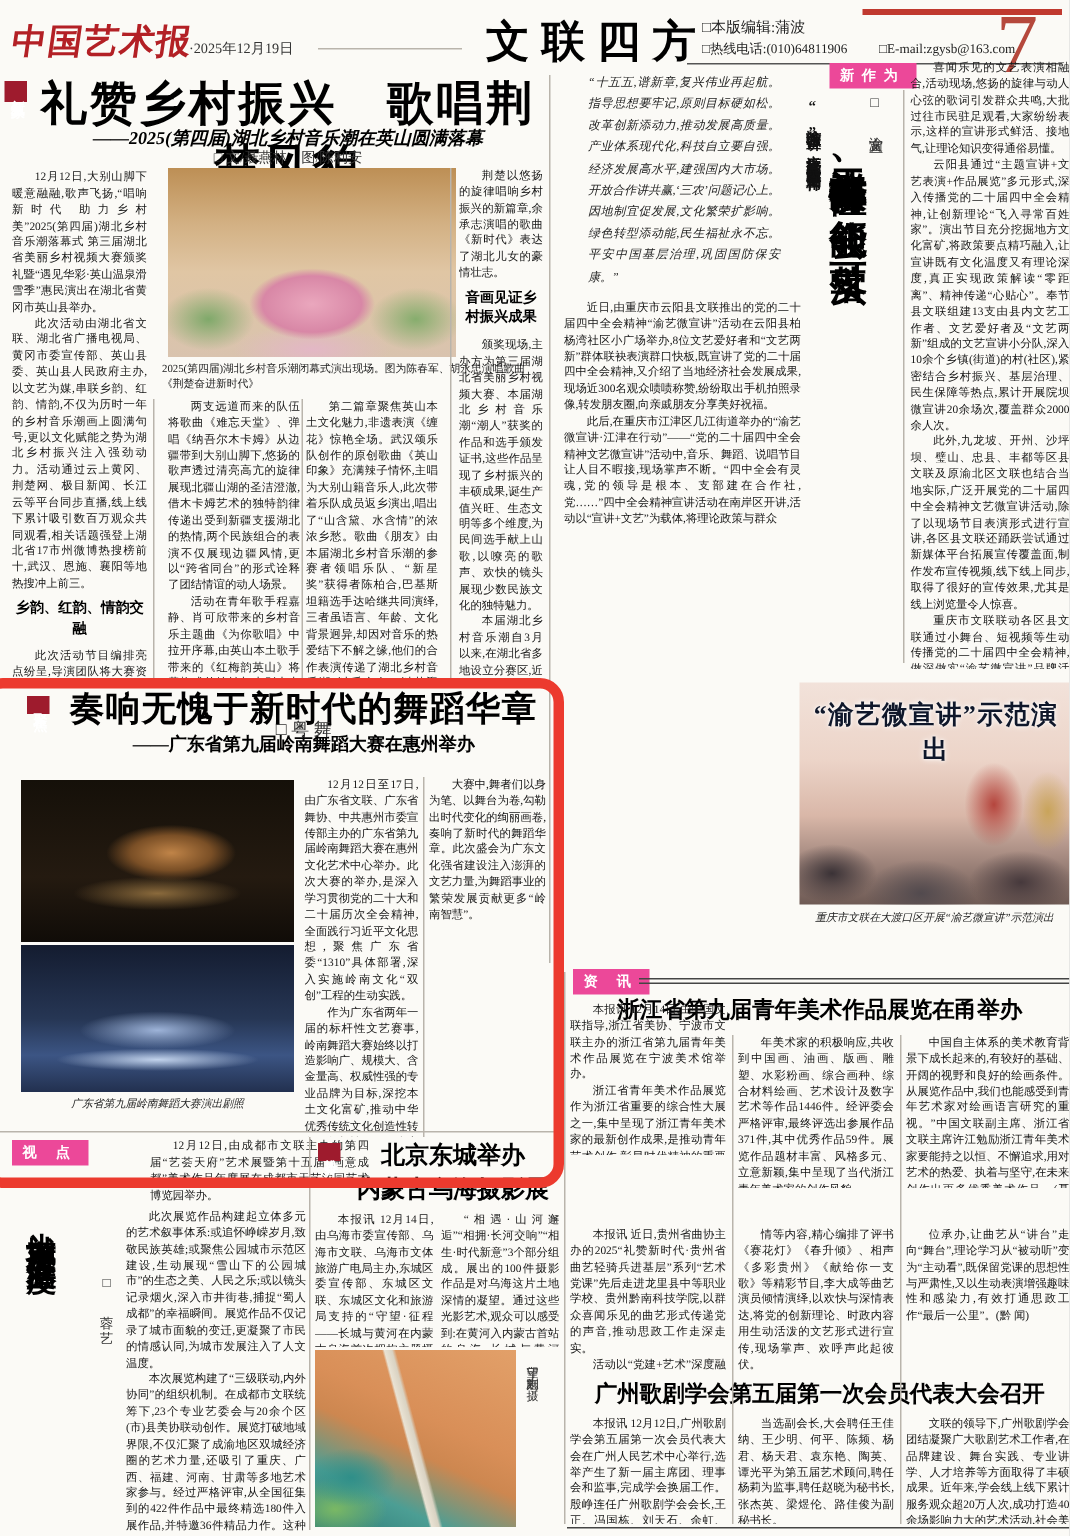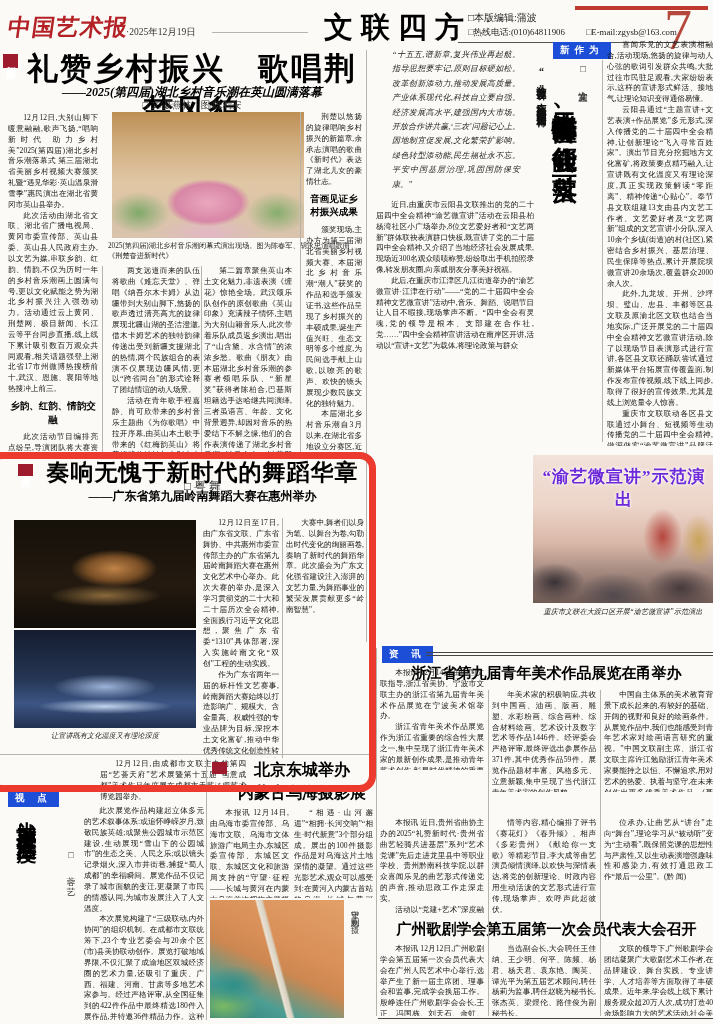--- a/index.html
+++ b/index.html
@@ -4,21 +4,21 @@
 <style>
 * {margin:0; padding:0; box-sizing:border-box;}
 html,body {background:#d8d8d8;}
 body {font-family:"Liberation Serif","DejaVu Serif",serif;}
 .page {position:relative; width:713px; height:1024px; background:#fbfaf6; overflow:hidden; margin:0 auto;}
 .abs {position:absolute;}
 .bt {font-size:7.6px; line-height:1.43; text-align:justify; color:#151515; overflow:hidden;}
 .bt p {text-indent:2em; margin:0;}
 .sh {font-weight:bold; text-align:center; font-size:9.5px; margin:5px 0; color:#000;}
 .vtab {background:#9e1b2d; color:#fff; writing-mode:vertical-rl; text-orientation:upright; font-size:9.5px; font-weight:bold; padding:4px 2px; line-height:1.15; letter-spacing:2px; font-family:"Liberation Sans",sans-serif;}
-.htab {background:#1d4ed8; color:#fff; font-size:9.5px; font-weight:bold; padding:2px 7px; letter-spacing:5px; font-family:"Liberation Sans",sans-serif; white-space:nowrap;text-align:center;}
+.htab {background:#ec4899; color:#fff; font-size:9.5px; font-weight:bold; padding:2px 7px; letter-spacing:5px; font-family:"Liberation Sans",sans-serif; white-space:nowrap;text-align:center;}
 .rule {background:#b9b4ab;}
 .cap {font-size:7.2px; color:#222; line-height:1.4;}
 .vert {writing-mode:vertical-rl; text-orientation:upright;}
 .hl {font-weight:bold; color:#000; text-align:center;}
 
 
 #logo {left:8px; top:12px; font-size:23px; font-weight:900; color:#b32025; transform:skewX(-8deg); letter-spacing:1px;}
 #mdate {left:126px; top:26px; font-size:9.5px; color:#333;}
 #hline1 {left:212px; top:32px; width:96px; height:1px;}
 #sectionTitle {left:318px; top:8px; width:160px; font-size:29px; font-weight:bold; letter-spacing:8px; text-align:center; color:#000;}
@@ -61,21 +61,21 @@
 #brule1 {left:602px; top:60px; width:1px; height:382px;}
 #bCol2 {left:607px; top:40px; width:106px; height:406px;}
 #bPhoto {left:533px; top:455px; width:180px; height:148px;
  background:
   radial-gradient(ellipse 40px 26px at 12% 86%, #3a3236 0%, rgba(0,0,0,0) 75%),
   radial-gradient(ellipse 50px 30px at 45% 95%, #524a4e 0%, rgba(0,0,0,0) 75%),
   radial-gradient(ellipse 46px 28px at 82% 90%, #46393c 0%, rgba(0,0,0,0) 75%),
   radial-gradient(ellipse 28px 40px at 72% 55%, #b5453d 0%, rgba(0,0,0,0) 70%),
   radial-gradient(ellipse 24px 38px at 92% 58%, #c9a45a 0%, rgba(0,0,0,0) 70%),
   linear-gradient(180deg,#f2e2da 0%, #ecd4c8 35%, #d9b7a8 60%, #9c8279 82%, #6e5a54 100%);}
-#bOverlay {left:538px; top:465px; width:172px; font-size:17px; font-weight:900; color:#6d28d9; text-align:center; text-shadow:0 0 2px #fff, 0 0 4px #fff; letter-spacing:1px;}
+#bOverlay {left:538px; top:465px; width:172px; font-size:17px; font-weight:900; color:#0f172a; text-align:center; text-shadow:0 0 2px #fff, 0 0 4px #fff; letter-spacing:1px;}
 #bCaption {left:533px; top:607px; width:180px; text-align:center; font-style:italic;}
 
 
 #redFrame {left:-14px; top:452px; width:390px; height:340px; border:7px solid #ec3a2e; border-radius:16px; pointer-events:none; z-index:9;}
 
 
 #tabC {left:18px; top:464px;}
 #cHeadline {left:40px; top:457px; width:325px; font-size:23px; font-weight:900; text-align:center; letter-spacing:1px; color:#000;}
 #cSubtitle {left:40px; top:488px; width:325px; font-size:12px; font-weight:bold; text-align:center;}
 #cByline {left:40px; top:478px; width:325px; font-size:12px; text-align:center; color:#333;}
@@ -89,21 +89,21 @@
   radial-gradient(ellipse 74px 18px at 50% 58%, #9db3d8 0%, rgba(0,0,0,0) 70%),
   radial-gradient(ellipse 90px 10px at 50% 78%, #c2d3ec 0%, rgba(0,0,0,0) 75%),
   linear-gradient(180deg,#141c30 0%, #263654 50%, #3c5584 75%, #22304f 100%);}
 #cCaption {left:14px; top:731px; width:182px; text-align:center; font-style:italic;}
 #cCol1 {left:203px; top:518px; width:76px; height:240px;}
 #cCol2 {left:286px; top:518px; width:78px; height:240px;}
 #crule1 {left:282px; top:518px; width:1px; height:240px;}
 
 
 #hlineD {left:0px; top:754px; width:372px; height:1px;}
-#tabD {left:8px; top:790px;}
+#tabD {left:8px; top:760px;}
 #dIntro {left:56px; top:759px; width:146px; height:44px;margin-left:44px;}
 #dVertHead {left:14px; top:806px; height:216px; font-size:20px; font-weight:900; color:#000; letter-spacing:2px;}
 #dByline {left:64px; top:850px; height:80px; font-size:9px; color:#333;}
 #dBody {left:84px; top:806px; width:120px; height:216px;}
 #drule1 {left:206px; top:758px; width:1px; height:262px;}
 
 
 #tabE {left:212px; top:762px;}
 #eH1 {left:232px; top:760px; width:140px; font-size:16px;}
 #eH2 {left:228px; top:783px; width:148px; font-size:16px;}
@@ -211,21 +211,21 @@
   <div class="abs" id="bPhoto"></div>
   <div class="abs" id="bOverlay">“渝艺微宣讲”示范演出</div>
   <div class="abs cap" id="bCaption">重庆市文联在大渡口区开展“渝艺微宣讲”示范演出</div>
 
   <div class="abs vtab" id="tabC">聚焦</div>
   <div class="abs" id="cHeadline">奏响无愧于新时代的舞蹈华章</div>
   <div class="abs" id="cSubtitle">——广东省第九届岭南舞蹈大赛在惠州举办</div>
   <div class="abs" id="cByline">□ 粤 舞</div>
   <div class="abs" id="cPhoto1"></div>
   <div class="abs" id="cPhoto2"></div>
-  <div class="abs cap" id="cCaption">让宣讲既有文化温度又有理论深度</div>
+  <div class="abs cap" id="cCaption">广东省第九届岭南舞蹈大赛演出剧照</div>
   <div class="abs bt" id="cCol1">
       <p>12月12日至17日,由广东省文联、广东省舞协、中共惠州市委宣传部主办的广东省第九届岭南舞蹈大赛在惠州文化艺术中心举办。此次大赛的举办,是深入学习贯彻党的二十大和二十届历次全会精神,全面践行习近平文化思想,聚焦广东省委“1310”具体部署,深入实施岭南文化“双创”工程的生动实践。</p>
       <p>作为广东省两年一届的标杆性文艺赛事,岭南舞蹈大赛始终以打造影响广、规模大、含金量高、权威性强的专业品牌为目标,深挖本土文化富矿,推动中华优秀传统文化创造性转化、创新性发展。大赛致力于挖掘兼具中国气派、时代精神、广东特色的舞蹈精品,构建独具魅力的岭南舞蹈体系,为打造新时代岭南舞蹈新高地,推动广东舞蹈事业高质量发展注入强劲动能。</p>
     </div>
   <div class="abs bt" id="cCol2">
       <p>大赛中,舞者们以身为笔、以舞台为卷,勾勒出时代变化的绚丽画卷,奏响了新时代的舞蹈华章。此次盛会为广东文化强省建设注入澎湃的文艺力量,为舞蹈事业的繁荣发展贡献更多“岭南智慧”。</p>
     </div>
   <div class="abs rule" id="crule1"></div>
   <div class="abs" id="redFrame"></div>
 

